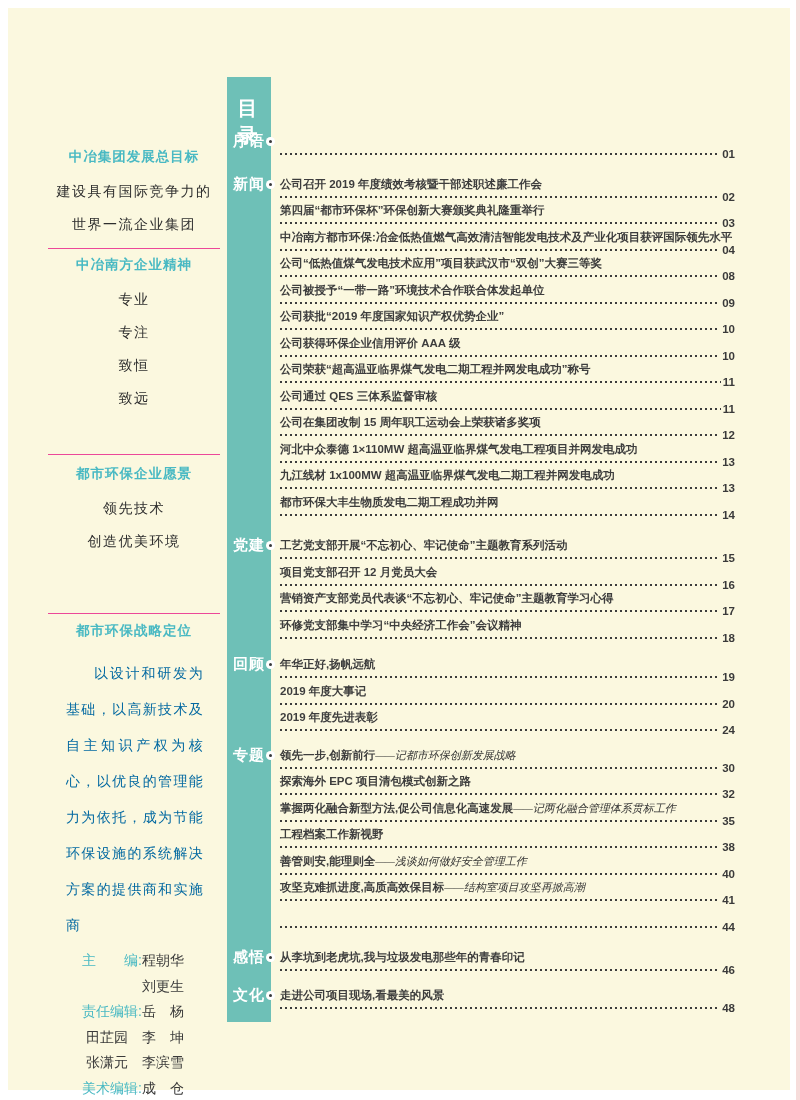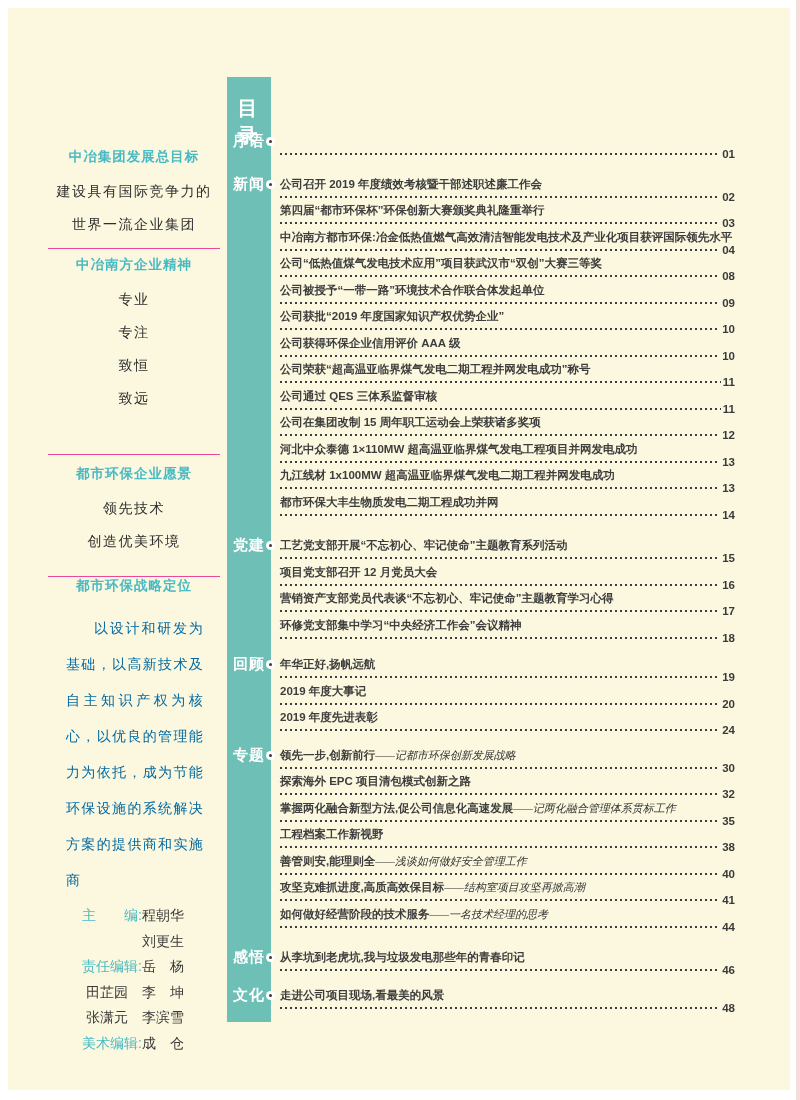--- a/index.html
+++ b/index.html
@@ -13,21 +13,21 @@
     position:absolute;left:8px;top:8px;width:782px;height:1082px;
     background:#FBF8DF;
   }
 
   
   .left-panel{position:absolute;left:40px;top:140px;width:172px;text-align:center;color:#2e2e2e;}
   .lp-block{display:block;}
   .lp-block + .lp-block{border-top:1px solid #ec4899;}
   .lp-block:nth-child(2){margin-top:12px;padding-top:7px;}
   .lp-block:nth-child(3){margin-top:45px;padding-top:10px;}
-  .lp-block:nth-child(4){margin-top:24px;}
+  .lp-block:nth-child(4){margin-top:61px;padding-top:8px;}
   .lp-heading{font-size:13.5px;font-weight:700;color:#49B9C3;line-height:18px;margin:0 0 16px;letter-spacing:1px;}
   .lp-line{font-family:"Liberation Serif",serif;font-size:14px;line-height:20px;margin:0 0 13px;letter-spacing:1.5px;}
   .lp-para{
     font-family:"Liberation Serif",serif;font-size:14px;line-height:36px;
     text-align:justify;text-indent:2em;letter-spacing:1.2px;margin:6px 16px 0 18px;color:#0369a1;
   }
   .lp-editors{margin-top:4px;padding-right:36px;}
   .lp-editor-row{line-height:25.5px;font-size:14px;text-align:right;white-space:pre;color:#3a3a3a;}
   .lp-editor-label{color:#49B9C3;}
 
@@ -370,21 +370,20 @@
 
   <div class="entry">
     <div class="entry-title"><span>攻坚克难抓进度,高质高效保目标</span><span class="entry-sub">——结构室项目攻坚再掀高潮</span></div>
     <div class="leader">
       <span class="dots"></span>
       <span class="pnum">41</span>
     </div>
   </div>
 
   <div class="entry">
-    <div class="entry-title"><span>如何做好经营阶段的技术服务</span><span class="entry-sub">——一名技术经理的思考</span></div>
     <div class="leader">
       <span class="dots"></span>
       <span class="pnum">44</span>
     </div>
   </div>
 </div>
   </div>
 
   <div class="toc-section">
     <div class="section-label">感悟</div>

